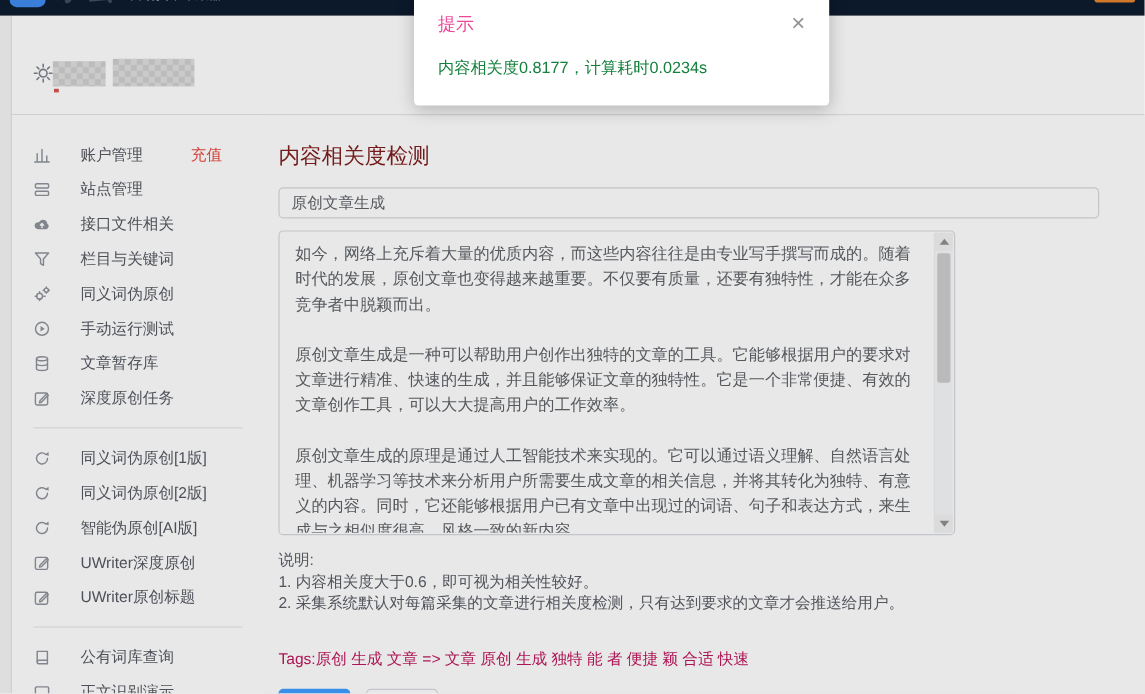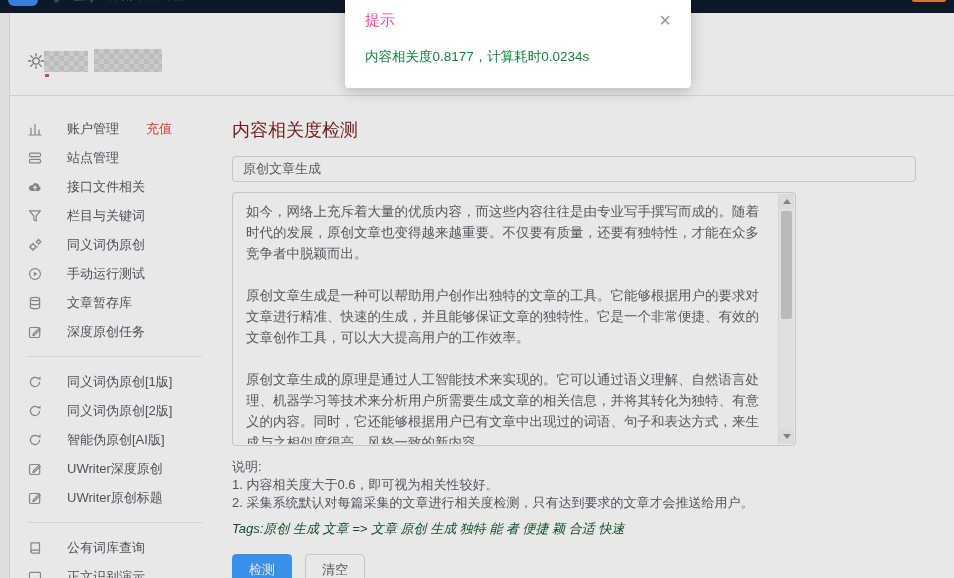--- a/index.html
+++ b/index.html
@@ -21,21 +21,21 @@
   .gear{position:absolute;left:17px;top:39px;}
   .mosaic{position:absolute;background:repeating-conic-gradient(#d9d9d9 0% 25%, #c7c7c7 0% 50%) 0 0/10px 10px;opacity:.85;}
   .mosaic.m1{left:34px;top:38px;width:44px;height:21px;}
   .mosaic.m2{left:84px;top:36px;width:68px;height:23px;}
   .red-dot{position:absolute;left:35px;top:61px;width:4px;height:3px;background:#d9534f;}
 
   
   .sidebar{position:absolute;left:10px;top:96px;width:210px;height:482px;background:#fff;box-sizing:border-box;padding-top:18px;}
   .side-item{display:flex;align-items:center;height:29px;padding-left:18px;gap:25px;font-size:13px;color:#565a62;cursor:pointer;}
   .side-item .lbl{white-space:nowrap;}
-  .side-badge{color:#e84a3f;font-size:13px;margin-left:2px;text-align:center;}
+  .side-badge{color:#e84a3f;font-size:13px;margin-left:15px;text-align:center;}
   .side-divider{height:0;border-top:1px solid #e8e8e8;margin:10px 18px 10px 18px;}
   .icon{width:14px;height:14px;flex:0 0 auto;display:block;}
   .icon path,.icon rect,.icon circle,.icon ellipse{stroke:#8f939b;stroke-width:1.2;fill:none;stroke-linecap:round;stroke-linejoin:round;}
   .icon .fill{fill:#8f939b;stroke:none;}
   .icon .wstroke{stroke:#fff;fill:none;}
 
   
   .main{position:absolute;left:232px;top:96px;width:684px;}
   .main-title{font-size:18px;color:#7f1d1d;margin:22px 0 0 0;font-weight:400;}
   .kw-input{display:block;box-sizing:border-box;width:684px;height:26px;margin-top:14px;border:1px solid #d6d9de;border-radius:4px;padding:0 10px;font-size:13px;color:#5f6368;background:#fff;font-family:inherit;outline:none;}
@@ -44,21 +44,21 @@
   .scrollcol{position:absolute;top:1px;right:1px;bottom:1px;width:15px;background:#f6f7f8;border-left:1px solid #ebebeb;border-radius:0 3px 3px 0;}
   .sb-btn{position:absolute;left:0;width:15px;height:15px;display:flex;align-items:center;justify-content:center;background:#f1f1f2;}
   .sb-btn.up{top:0;}
   .sb-btn.down{bottom:0;}
   .tri-up{width:0;height:0;border-left:4px solid transparent;border-right:4px solid transparent;border-bottom:5px solid #8f8f8f;}
   .tri-down{width:0;height:0;border-left:4px solid transparent;border-right:4px solid transparent;border-top:5px solid #8f8f8f;}
   .sb-thumb{position:absolute;left:2px;top:17px;width:11px;height:108px;background:#cdcdcd;border-radius:2px;}
 
   .notes{margin-top:12px;font-size:13px;color:#5a5e66;line-height:18px;}
   .notes div{margin:0;}
-  .tags-line{margin-top:8px;font-size:13px;color:#14532d;font-style:italic;}
+  .tags-line{margin-top:28px;font-size:13px;color:#be185d;}
   .btn-row{margin-top:16px;display:flex;gap:13px;}
   .btn{font-family:inherit;font-size:13px;border-radius:4px;padding:8px 16px;cursor:pointer;line-height:1;}
   .btn-primary{background:#409eff;border:1px solid #409eff;color:#fff;}
   .btn-plain{background:#fff;border:1px solid #d6d9de;color:#5a5e66;}
 
   
   .overlay{position:absolute;inset:0;background:rgba(0,0,0,0.09);z-index:5;pointer-events:none;}
   .dialog{position:absolute;left:345px;top:-14px;width:346px;height:102px;background:#fff;border-radius:4px;box-shadow:0 3px 14px rgba(0,0,0,0.22);z-index:10;box-sizing:border-box;}
   .dialog-header{display:flex;align-items:flex-end;justify-content:space-between;padding:0 20px;height:44px;}
   .dialog-title{font-size:15px;color:#ec4899;}

